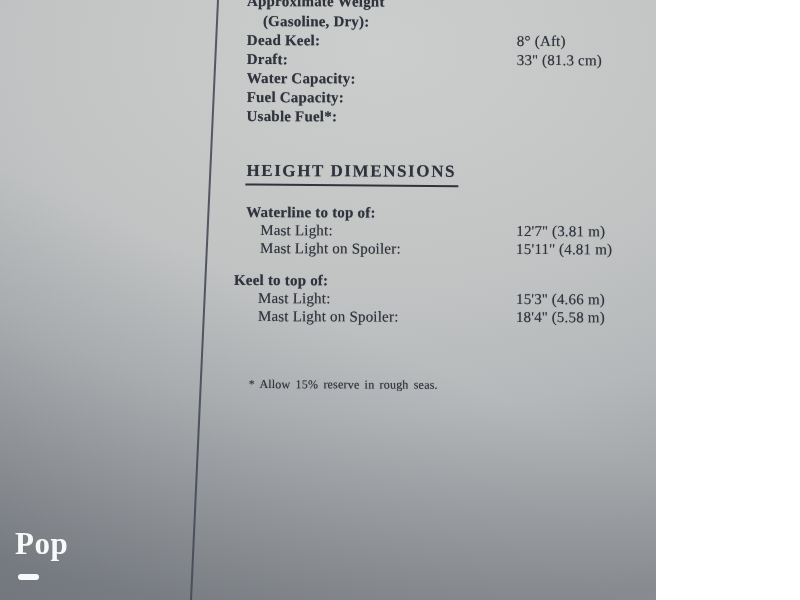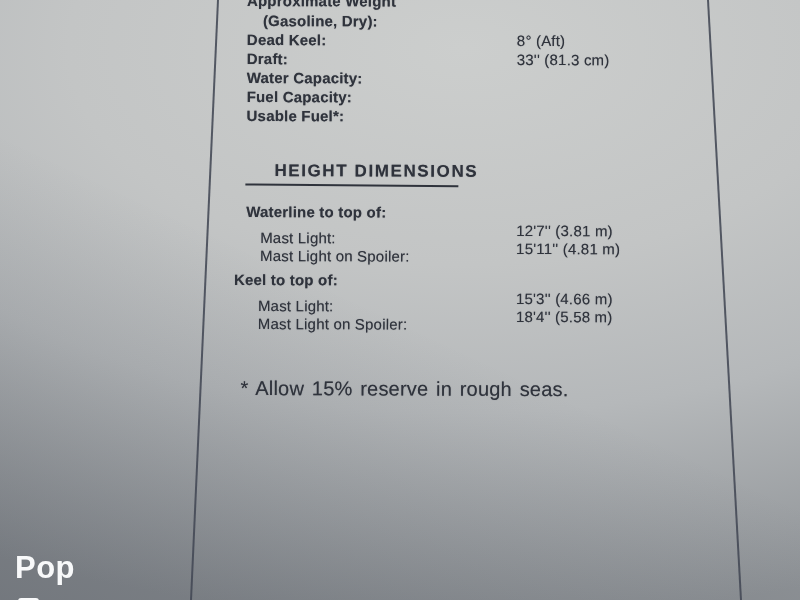--- a/index.html
+++ b/index.html
@@ -1,21 +1,21 @@
 <!DOCTYPE html>
 <html style="--ink: #2f333c; --paper-light: #cccecd; --paper-mid: #b5b8ba; --paper-dark: #8f9397; --border-line: #434855; --watermark: #f8f9fa;"><head>
 <meta charset="utf-8">
 <style>
   html, body { margin: 0; padding: 0; }
   .stage {
     position: relative;
-    width: 800px;
+    width: 656px;
     height: 600px;
     overflow: hidden;
-    font-family: Liberation Sans, sans-serif;
+    font-family: Liberation Serif, serif;
     background:
       linear-gradient(205deg, rgba(25,30,40,0) 52%, rgba(28,34,46,0.24) 100%),
       radial-gradient(130% 95% at 58% 8%,
         var(--paper-light, #cccecd) 0%,
         #c3c5c5 38%,
         var(--paper-mid, #b5b8ba) 64%,
         var(--paper-dark, #8f9397) 100%);
   }
   .page-borders { position: absolute; left: 0; top: 0; }
   .page-borders line { stroke: var(--border-line, #434855); stroke-width: 2; opacity: .88; }
@@ -23,36 +23,36 @@
     position: absolute; inset: 0;
     color: var(--ink, #2f333c);
     text-shadow: 0 0 0.8px rgba(47,51,60,0.55);
     letter-spacing: 0.2px;
     transform: rotate(0.2deg);
     transform-origin: 240px 0;
   }
   .row { position: absolute; left: 0; width: 100%; height: 19px; font-size: 15px; line-height: 16px; }
   .row .lbl  { position: absolute; left: 247px; font-weight: 700; white-space: nowrap; }
   .row .lbl.ind  { left: 263px; }
-  .row .lbl2 { position: absolute; left: 261px; font-weight: 400; white-space: nowrap; margin-top: 8px; }
+  .row .lbl2 { position: absolute; left: 261px; font-weight: 400; white-space: nowrap; }
   .row .val  { position: absolute; left: 517px; font-weight: 400; white-space: nowrap; }
   .section-heading {
     position: absolute; left: 247px; top: 161px;
-    font-size: 17px; font-weight: 700; letter-spacing: 1.6px; white-space: nowrap; margin-left: 28px;
+    font-size: 17px; font-weight: 700; letter-spacing: 1.6px; white-space: nowrap;
   }
   .heading-rule {
     position: absolute; left: 246px; top: 184px; width: 213px; height: 2px;
     background: var(--ink, #363a44); transform: rotate(0.3deg);
   }
   .footnote {
-    position: absolute; left: 242px; top: 377px;
-    font-size: 20px; font-weight: 400; word-spacing: 2px; white-space: nowrap;
+    position: absolute; left: 250px; top: 377px;
+    font-size: 12px; font-weight: 400; word-spacing: 2px; white-space: nowrap;
   }
   .watermark {
-    position: absolute; left: 15px; top: 552px;
+    position: absolute; left: 15px; top: 528px;
     color: var(--watermark, #f8f9fa);
     font-size: 31px; font-weight: 700; line-height: 1;
     text-shadow: none; letter-spacing: 0.5px;
   }
   .watermark-dash {
     position: absolute; left: 3px; top: 46px;
     width: 21px; height: 6px; border-radius: 3px;
     background: var(--watermark, #f8f9fa);
   }
 </style>

